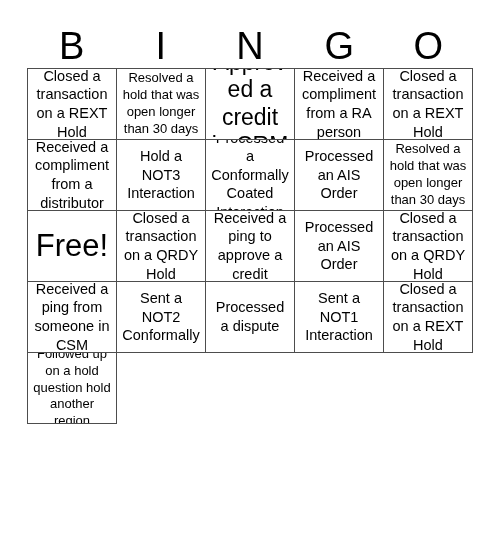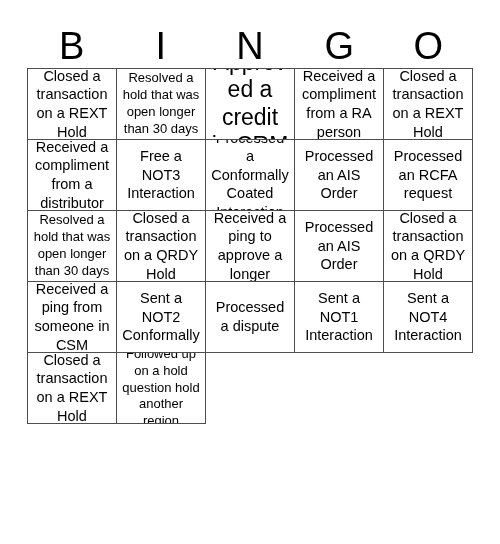--- a/index.html
+++ b/index.html
@@ -124,62 +124,59 @@
       <div class="cell size-normal">
         <span class="cell-text">Received a compliment from a RA person</span>
       </div>
       <div class="cell size-normal">
         <span class="cell-text">Closed a transaction on a REXT Hold</span>
       </div>
       <div class="cell size-normal">
         <span class="cell-text">Received a compliment from a distributor</span>
       </div>
       <div class="cell size-normal">
-        <span class="cell-text">Free a NOT3 Interaction</span>
+        <span class="cell-text">Hold a NOT3 Interaction</span>
       </div>
       <div class="cell size-normal">
         <span class="cell-text">Processed a Conformally Coated Interaction</span>
       </div>
       <div class="cell size-normal">
         <span class="cell-text">Processed an AIS Order</span>
       </div>
-      <div class="cell size-normal">
-        <span class="cell-text">Processed an RCFA request</span>
-      </div>
       <div class="cell size-small">
         <span class="cell-text">Resolved a hold that was open longer than 30 days</span>
+      </div>
+      <div class="cell size-free">
+        <span class="cell-text">Free!</span>
       </div>
       <div class="cell size-normal">
         <span class="cell-text">Closed a transaction on a QRDY Hold</span>
       </div>
       <div class="cell size-normal">
-        <span class="cell-text">Received a ping to approve a longer</span>
+        <span class="cell-text">Received a ping to approve a credit</span>
       </div>
       <div class="cell size-normal">
         <span class="cell-text">Processed an AIS Order</span>
       </div>
       <div class="cell size-normal">
         <span class="cell-text">Closed a transaction on a QRDY Hold</span>
       </div>
       <div class="cell size-normal">
         <span class="cell-text">Received a ping from someone in CSM</span>
       </div>
       <div class="cell size-normal">
         <span class="cell-text">Sent a NOT2 Conformally</span>
       </div>
       <div class="cell size-normal">
         <span class="cell-text">Processed a dispute</span>
       </div>
       <div class="cell size-normal">
         <span class="cell-text">Sent a NOT1 Interaction</span>
       </div>
       <div class="cell size-normal">
-        <span class="cell-text">Sent a NOT4 Interaction</span>
-      </div>
-      <div class="cell size-normal">
         <span class="cell-text">Closed a transaction on a REXT Hold</span>
       </div>
       <div class="cell size-small">
         <span class="cell-text">Followed up on a hold question hold another region</span>
       </div>
     </div>
 
 </div>
 
 </body></html>

